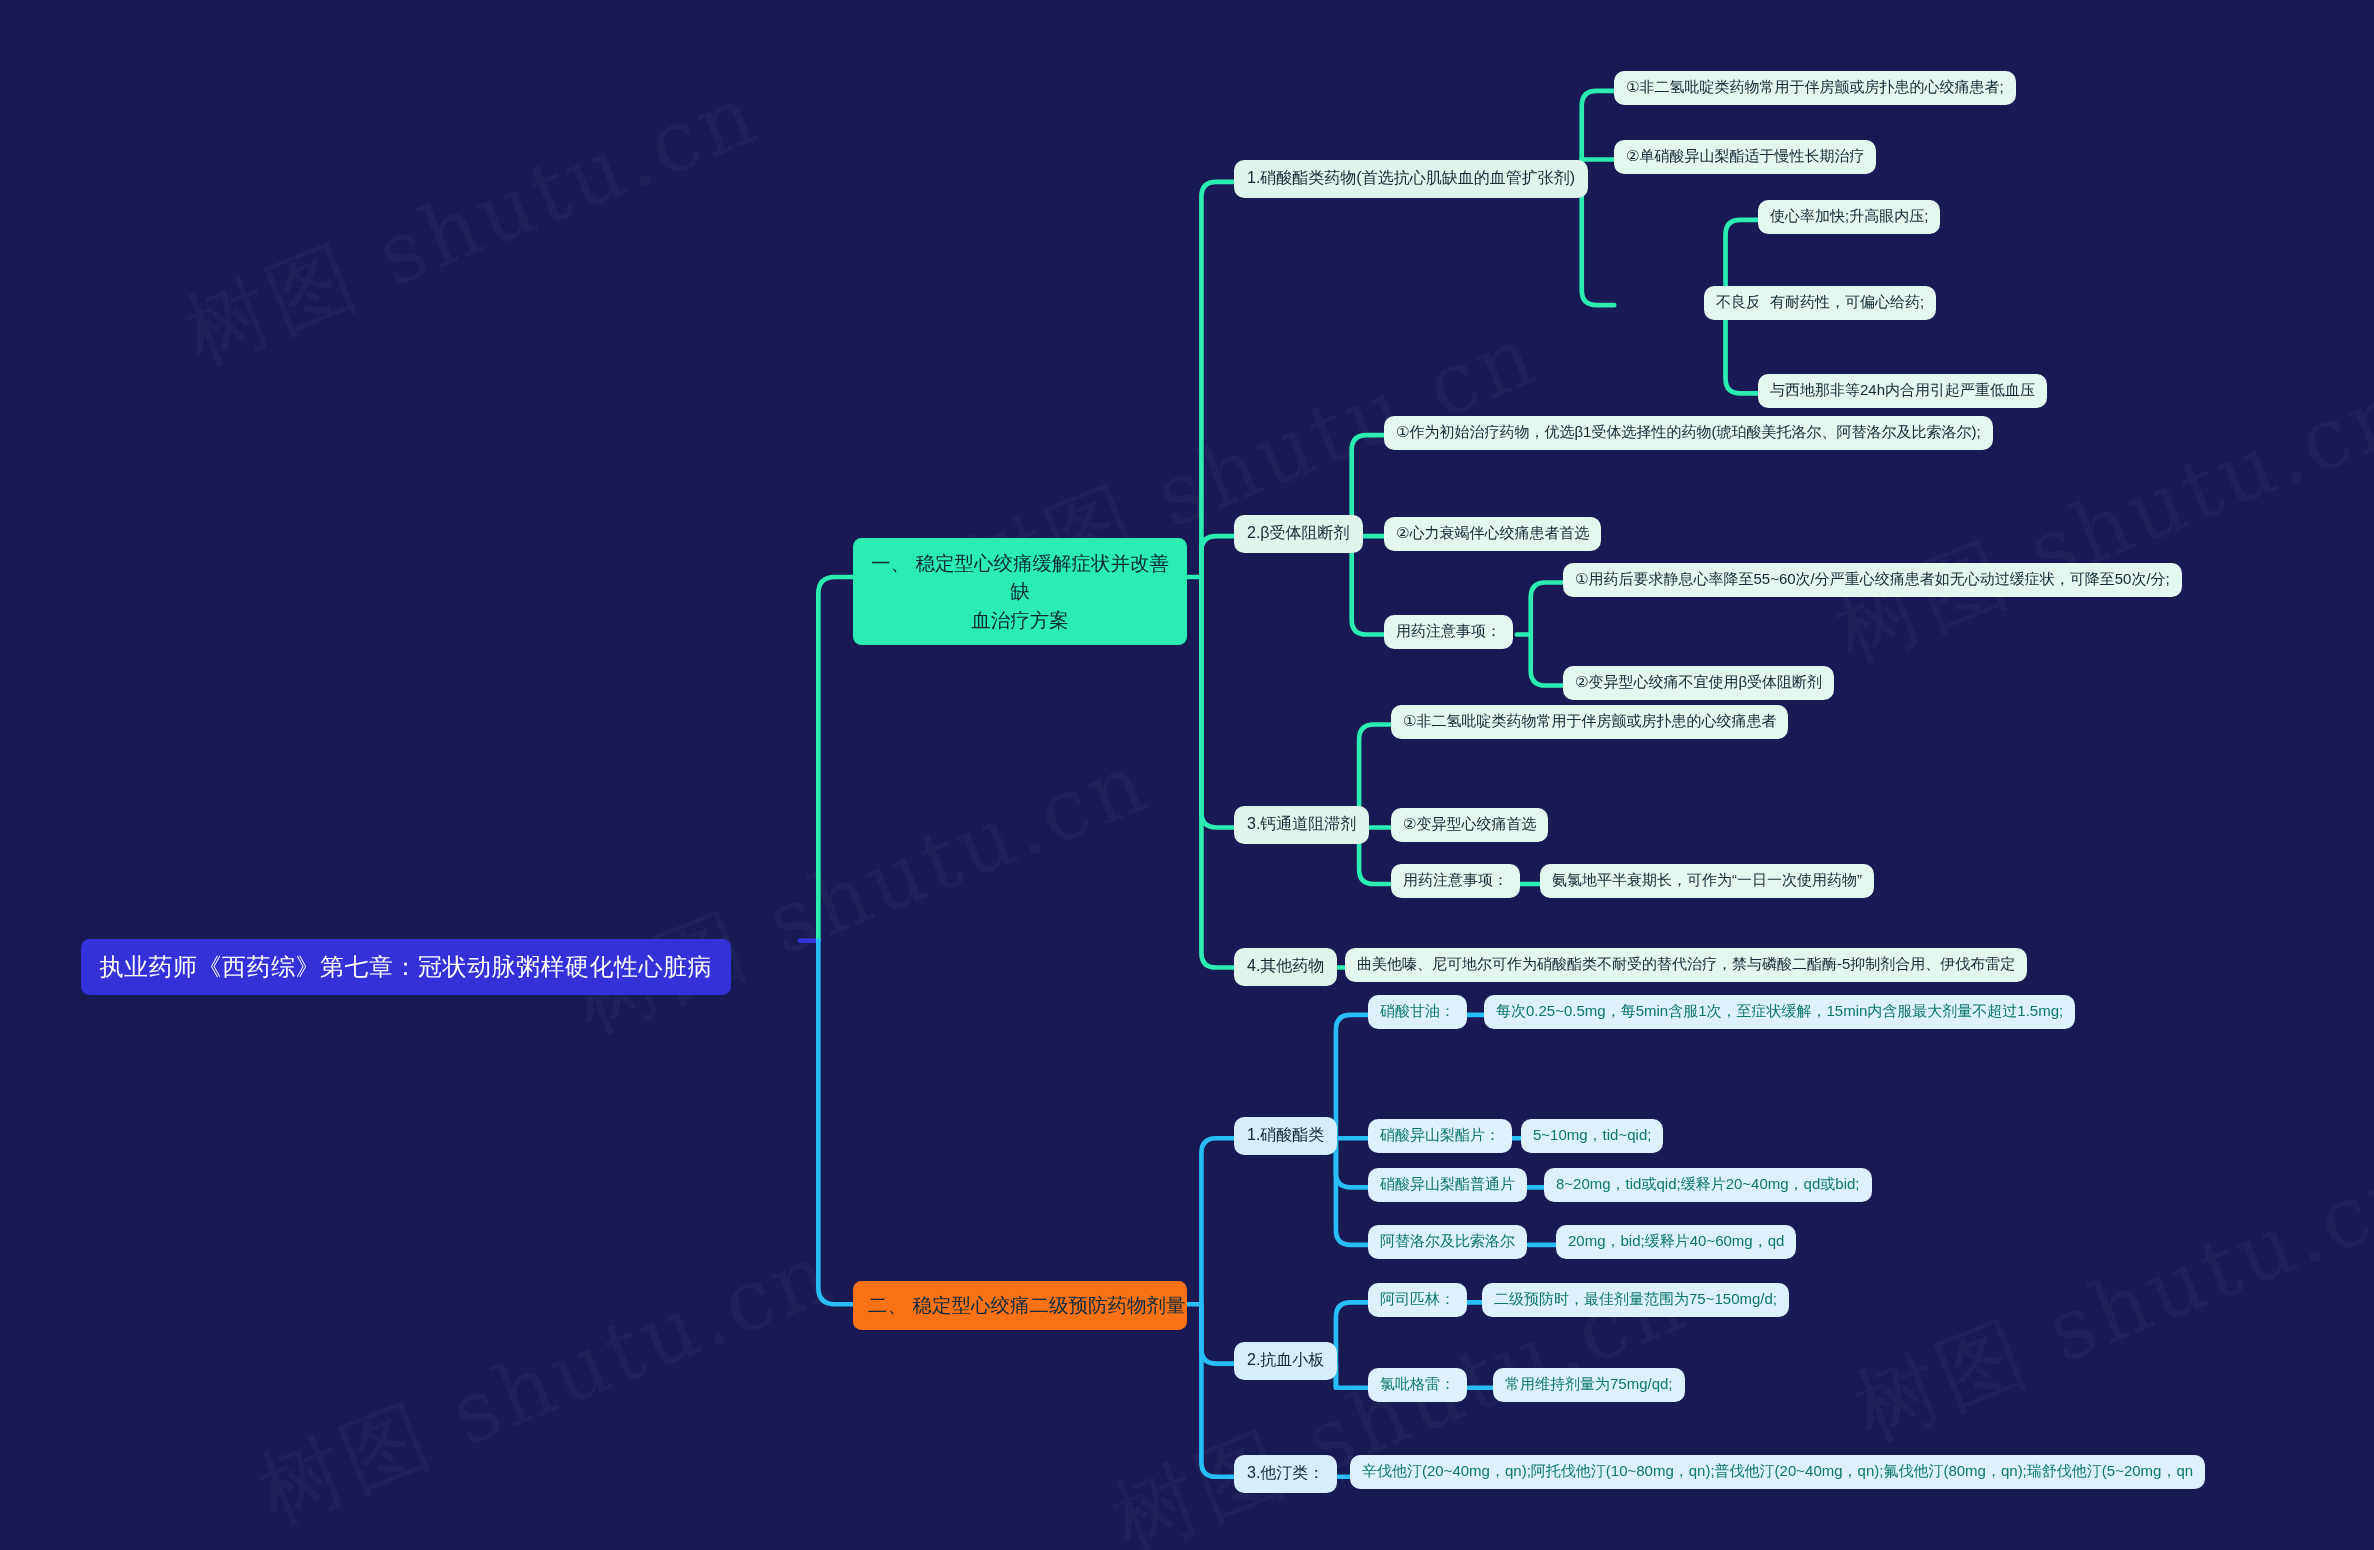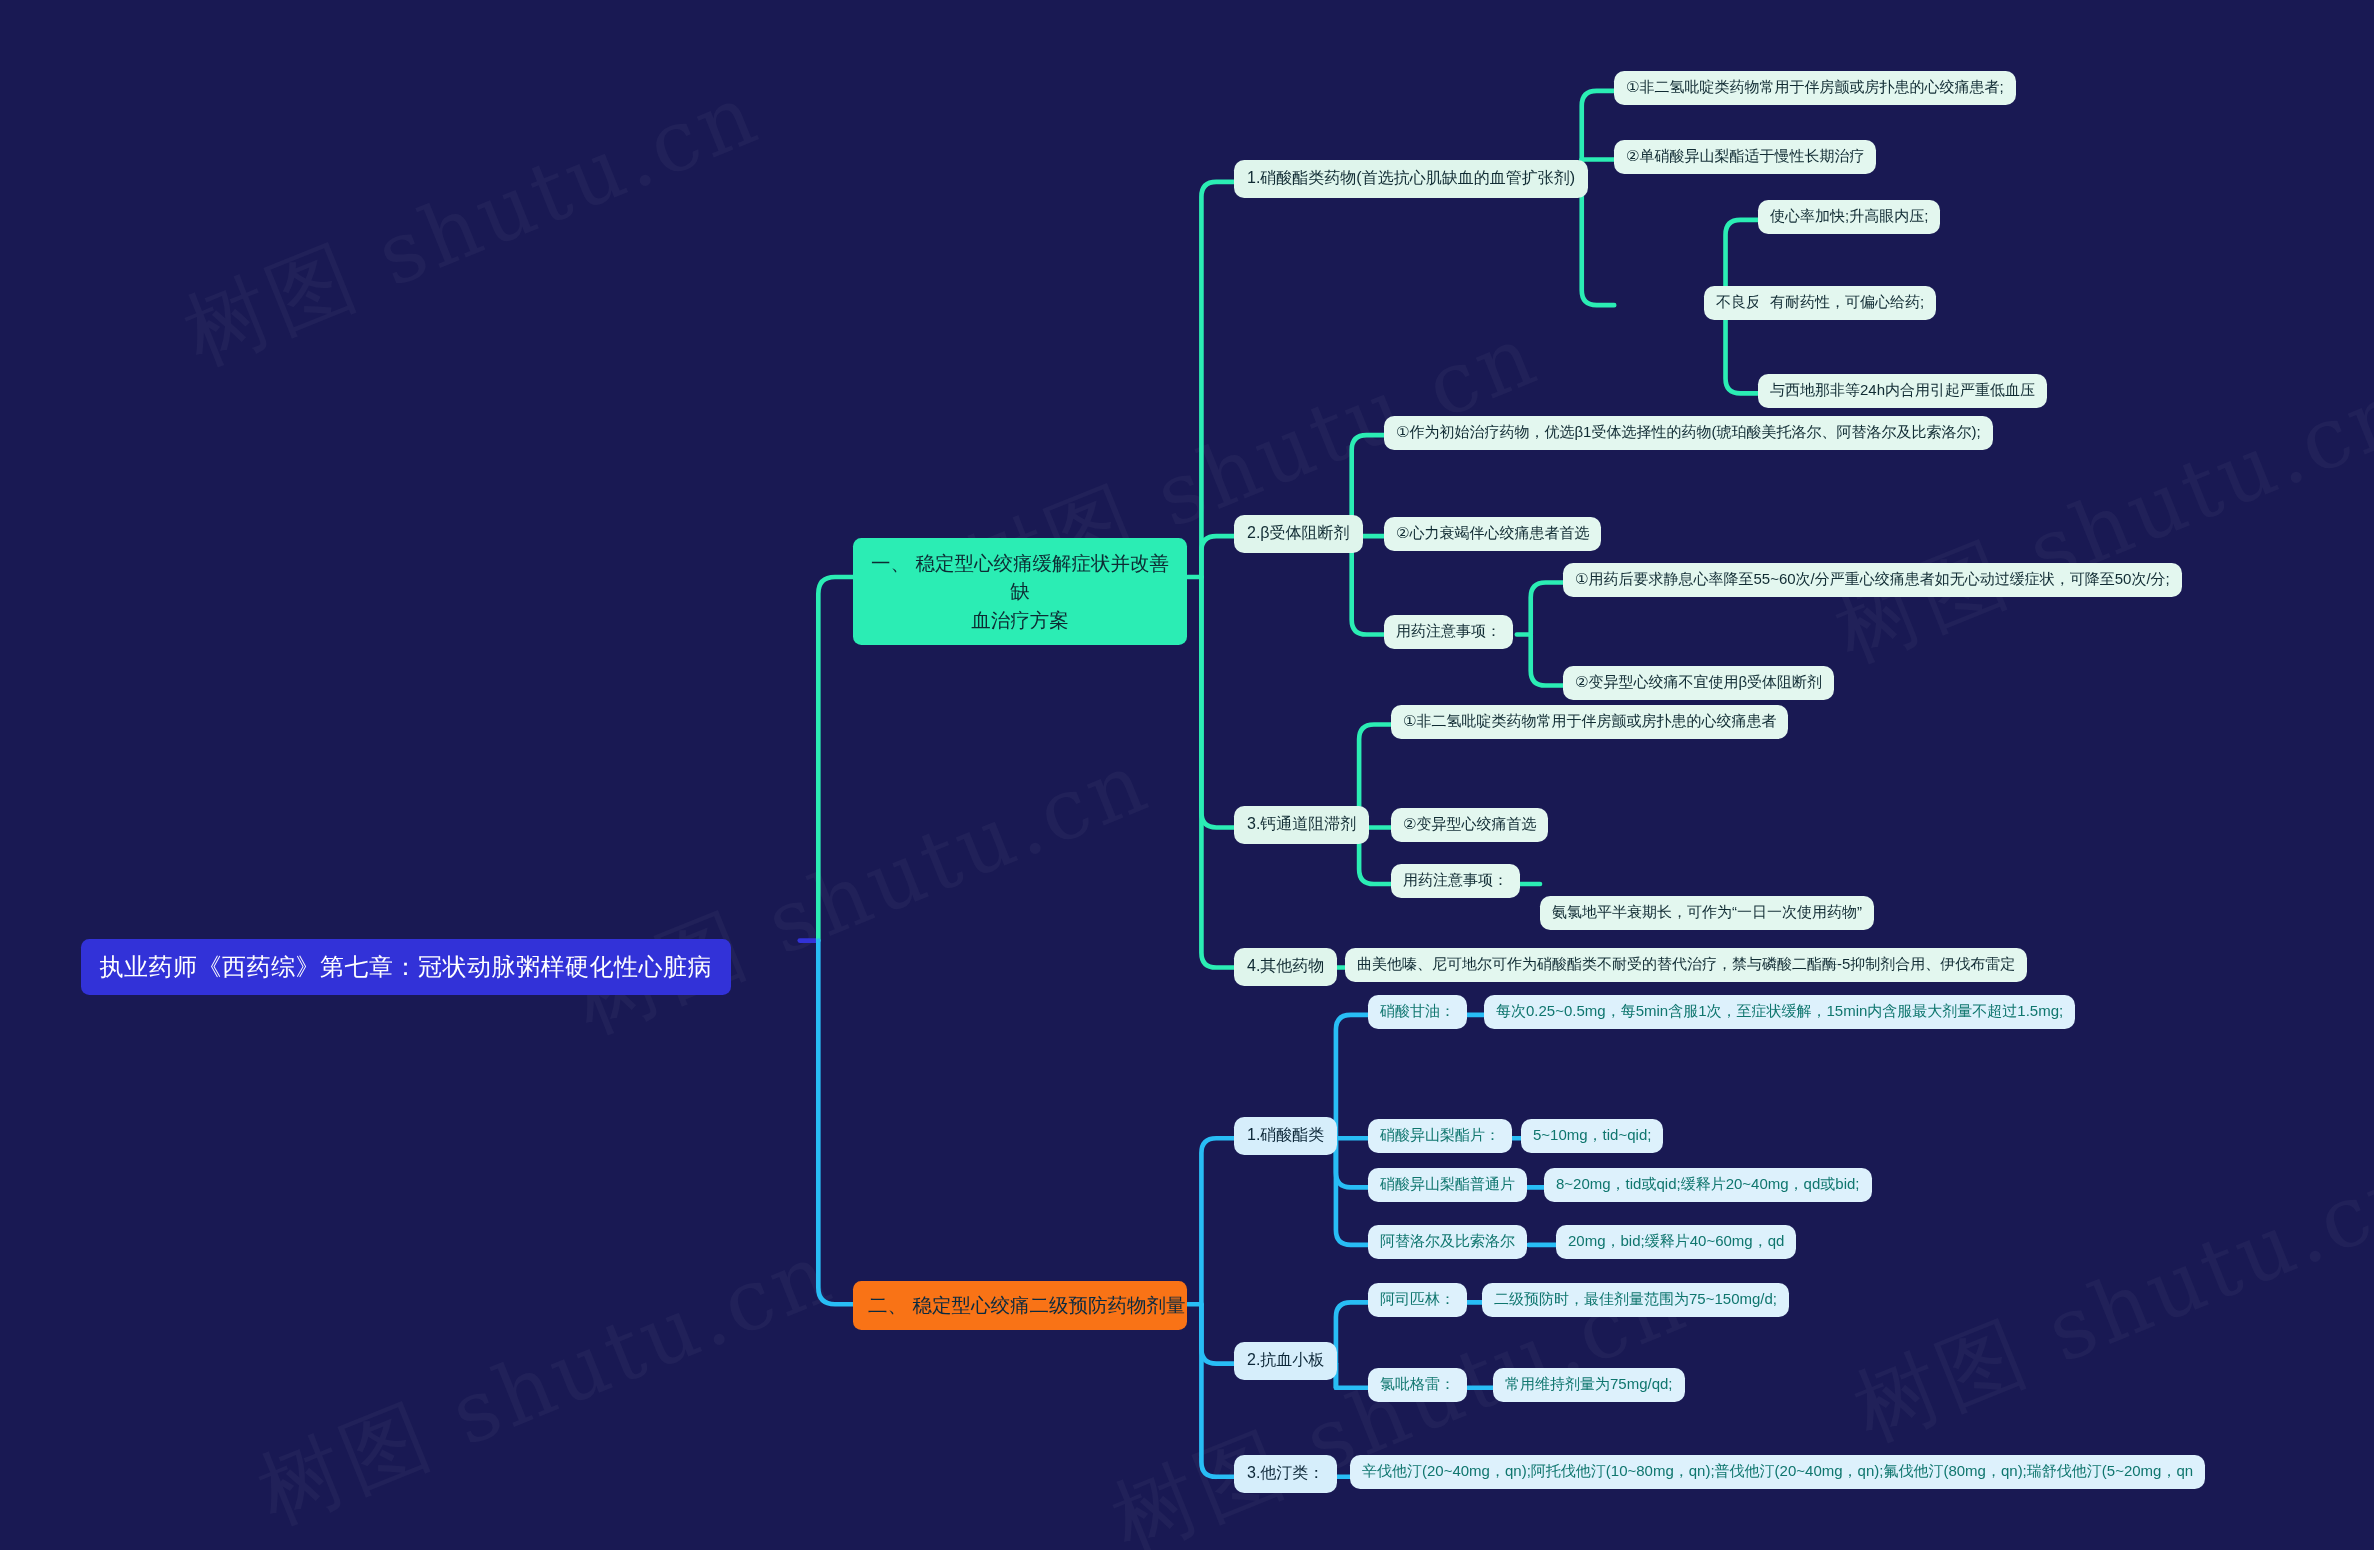--- a/index.html
+++ b/index.html
@@ -217,21 +217,21 @@
   </div>
   <div class="node pill-g2" style="left:1391px;top:705px;">
     <span>①非二氢吡啶类药物常用于伴房颤或房扑患的心绞痛患者</span>
   </div>
   <div class="node pill-g2" style="left:1391px;top:808px;">
     <span>②变异型心绞痛首选</span>
   </div>
   <div class="node pill-g2" style="left:1391px;top:864px;">
     <span>用药注意事项：</span>
   </div>
-  <div class="node pill-g2" style="left:1540px;top:896px;">
+  <div class="node pill-g2" style="left:1540px;top:864px;">
     <span>氨氯地平半衰期长，可作为“一日一次使用药物”</span>
   </div>
 
   <div class="node pill-g" style="left:1234px;top:948px;">
     <span>4.其他药物</span>
   </div>
   <div class="node pill-g2" style="left:1345px;top:948px;">
     <span>曲美他嗪、尼可地尔可作为硝酸酯类不耐受的替代治疗，禁与磷酸二酯酶-5抑制剂合用、伊伐布雷定</span>
   </div>
 

